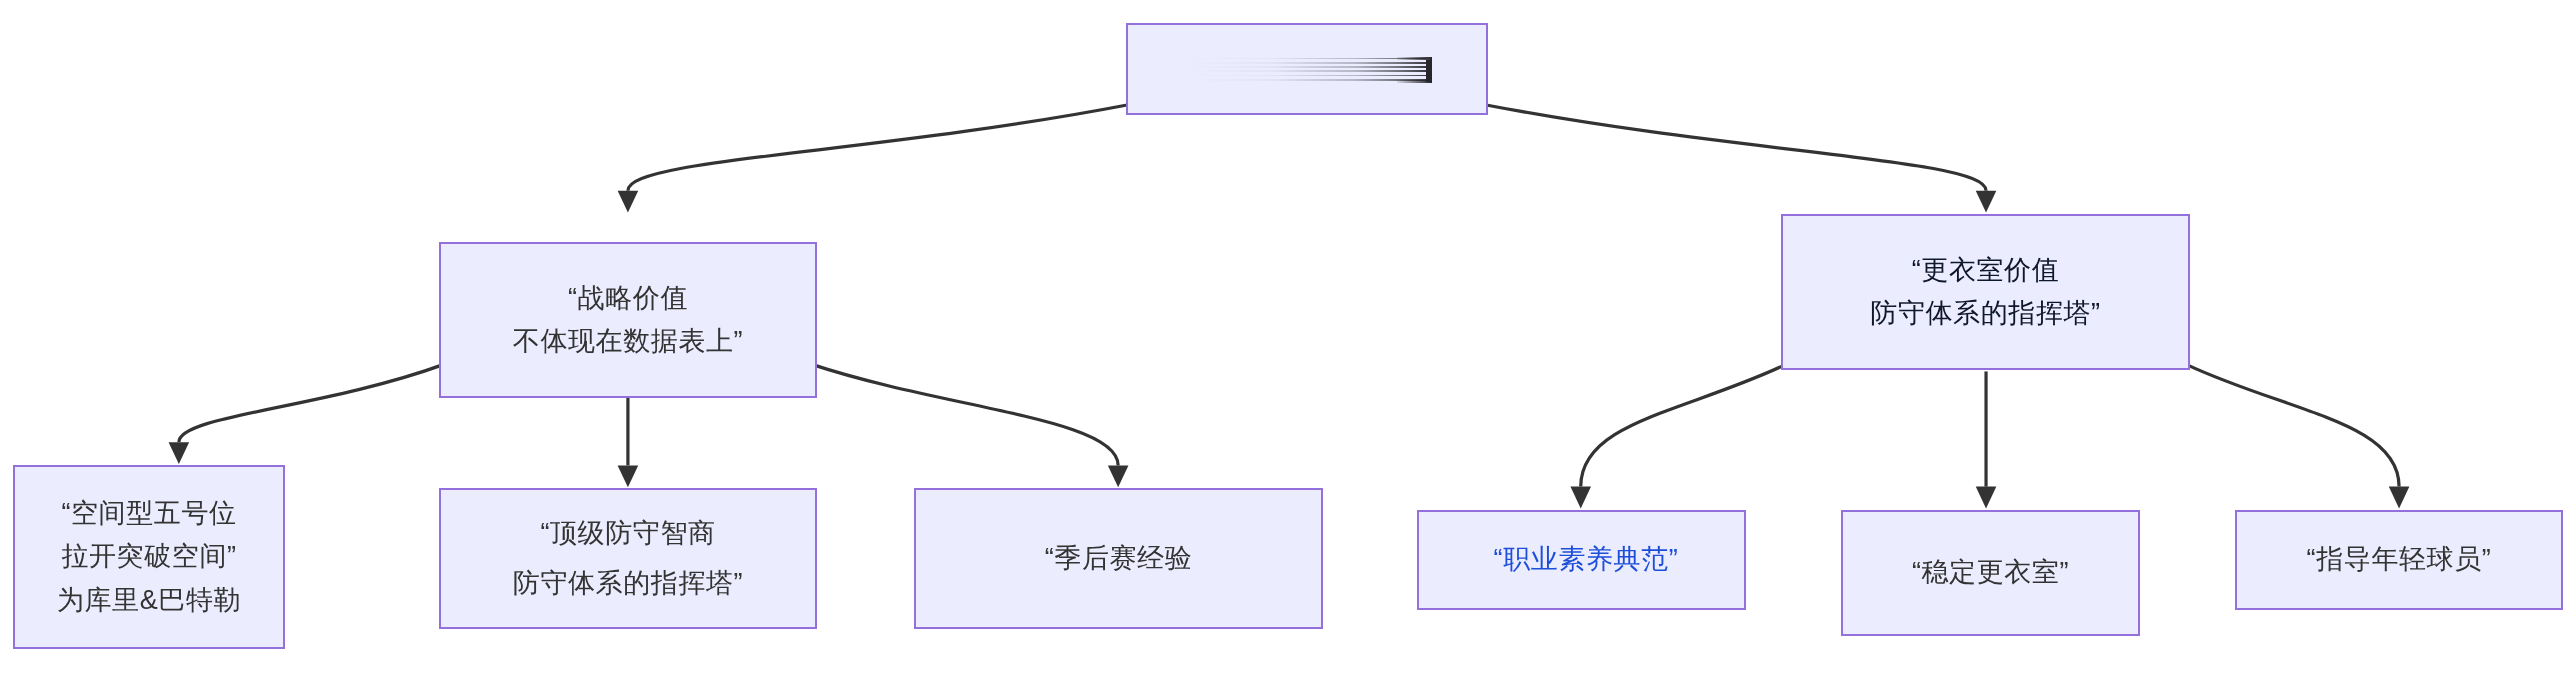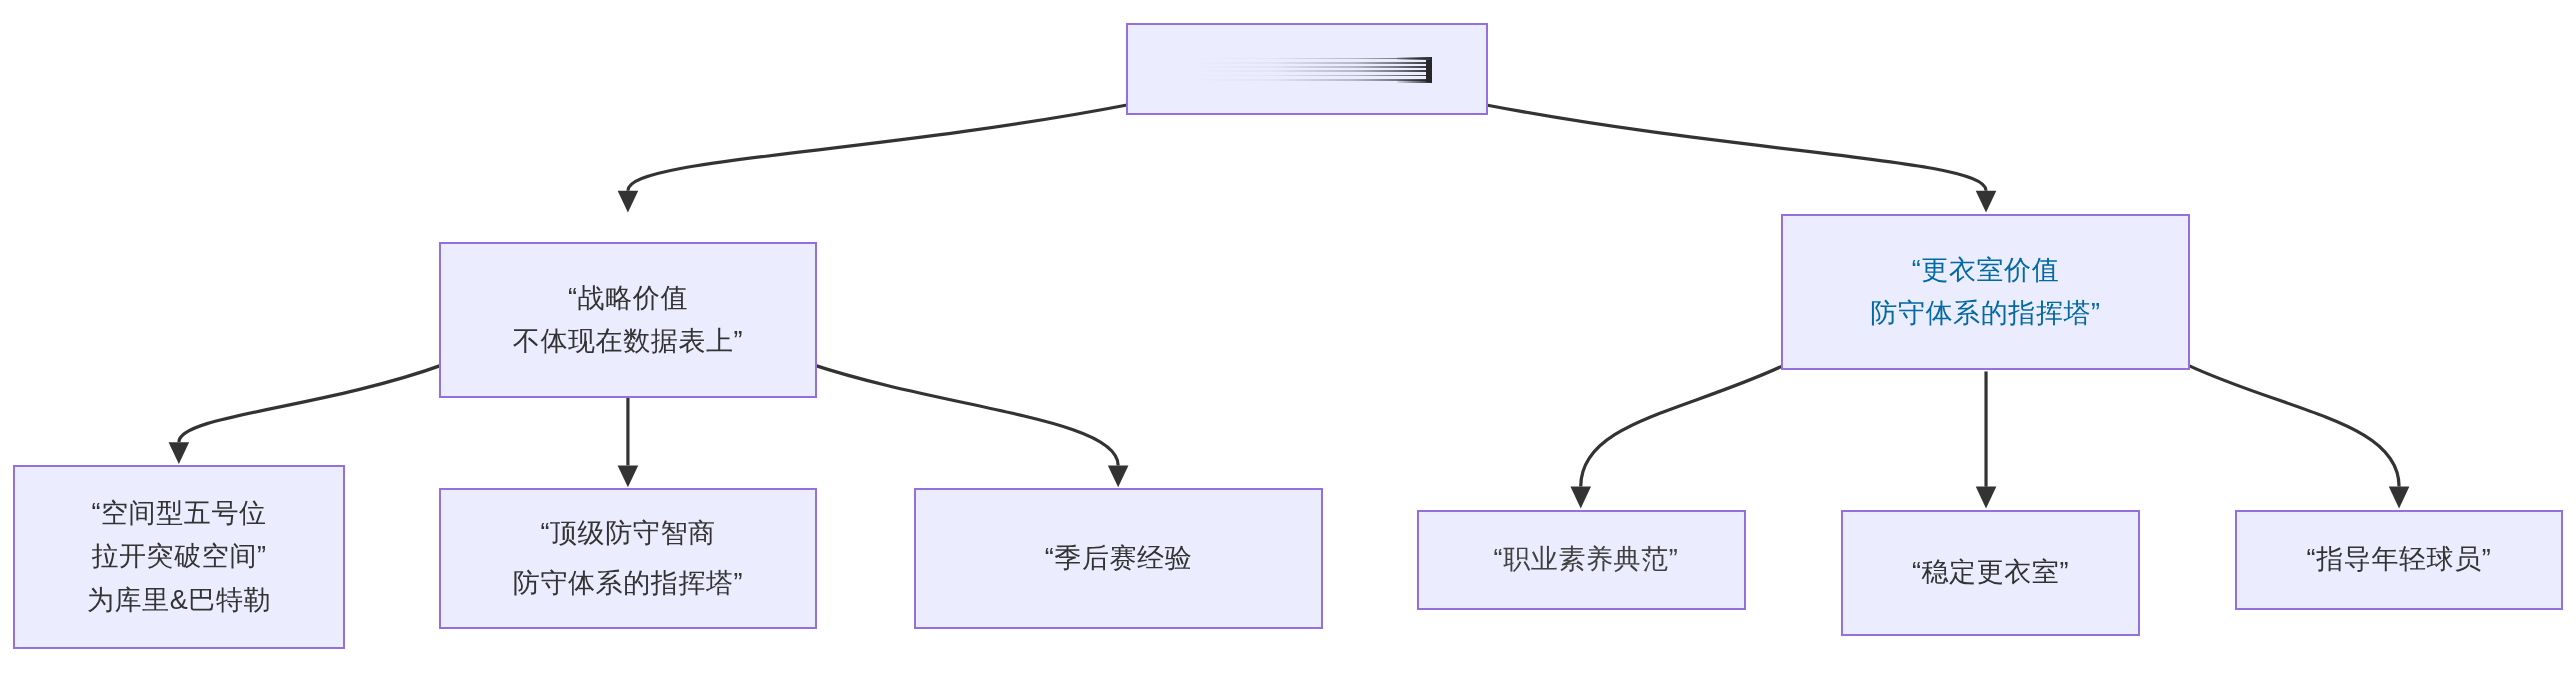--- a/index.html
+++ b/index.html
@@ -67,37 +67,37 @@
         <div class="streak-line" style="top: 24px;"></div>
         <div class="cursor-bar"></div>
         <div class="cursor-serif" style="top: 1.9px;"></div>
         <div class="cursor-serif" style="top: 25px;"></div>
       </div>
     </div>
     <div class="node" style="left: 439px; top: 214px; width: 378px; height: 156px; background: rgb(236, 236, 255); border-color: rgb(147, 112, 219); color: rgb(51, 51, 51); margin-top: 28px;">
       <span class="node-label-line">“战略价值</span>
       <span class="node-label-line">不体现在数据表上”</span>
     </div>
-    <div class="node" style="left: 1781px; top: 214px; width: 409px; height: 156px; background: rgb(236, 236, 255); border-color: rgb(147, 112, 219); color: #0369a1;">
+    <div class="node" style="left: 1781px; top: 214px; width: 409px; height: 156px; background: rgb(236, 236, 255); border-color: rgb(147, 112, 219); color: #0f172a;">
       <span class="node-label-line">“更衣室价值</span>
       <span class="node-label-line">防守体系的指挥塔”</span>
     </div>
-    <div class="node" style="left: 13px; top: 465px; width: 332px; height: 184px; background: rgb(236, 236, 255); border-color: rgb(147, 112, 219); color: rgb(51, 51, 51);">
+    <div class="node" style="left: 13px; top: 465px; width: 272px; height: 184px; background: rgb(236, 236, 255); border-color: rgb(147, 112, 219); color: rgb(51, 51, 51);">
       <span class="node-label-line">“空间型五号位</span>
       <span class="node-label-line">拉开突破空间”</span>
       <span class="node-label-line">为库里&amp;巴特勒</span>
     </div>
     <div class="node" style="left: 439px; top: 488px; width: 378px; height: 141px; background: rgb(236, 236, 255); border-color: rgb(147, 112, 219); color: rgb(51, 51, 51); gap: 6px;">
       <span class="node-label-line">“顶级防守智商</span>
       <span class="node-label-line">防守体系的指挥塔”</span>
     </div>
     <div class="node" style="left: 914px; top: 488px; width: 409px; height: 141px; background: rgb(236, 236, 255); border-color: rgb(147, 112, 219); color: rgb(51, 51, 51);">
       <span class="node-label-line">“季后赛经验</span>
     </div>
-    <div class="node" style="left: 1417px; top: 510px; width: 329px; height: 100px; background: rgb(236, 236, 255); border-color: rgb(147, 112, 219); color: #404040; padding-left: 9px;">
+    <div class="node" style="left: 1417px; top: 510px; width: 329px; height: 100px; background: rgb(236, 236, 255); border-color: rgb(147, 112, 219); color: #1d4ed8; padding-left: 9px;">
       <span class="node-label-line">“职业素养典范”</span>
     </div>
     <div class="node" style="left: 1841px; top: 510px; width: 299px; height: 126px; background: rgb(236, 236, 255); border-color: rgb(147, 112, 219); color: rgb(51, 51, 51); align-items: center;">
       <span class="node-label-line">“稳定更衣室”</span>
     </div>
     <div class="node" style="left: 2235px; top: 510px; width: 328px; height: 100px; background: rgb(236, 236, 255); border-color: rgb(147, 112, 219); color: rgb(51, 51, 51);">
       <span class="node-label-line">“指导年轻球员”</span>
     </div>
   </div>
 

